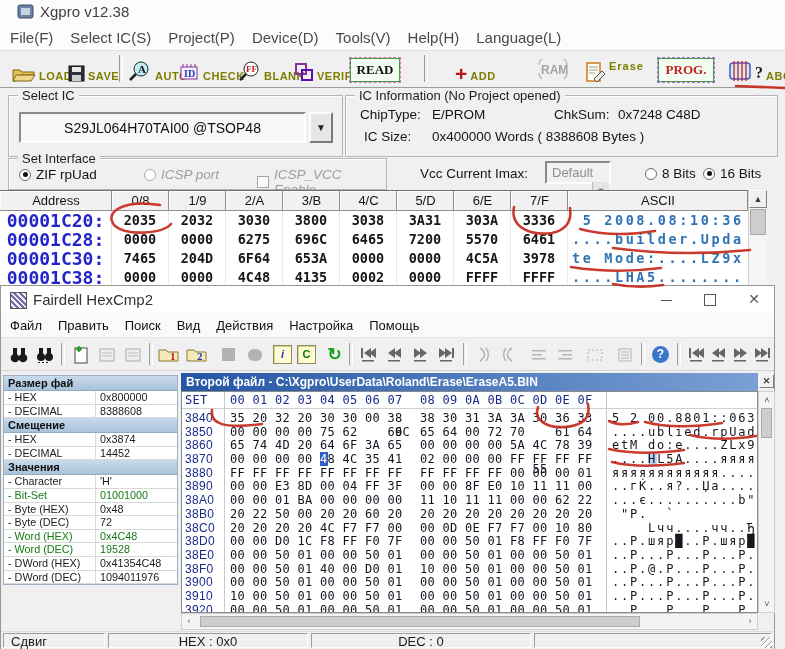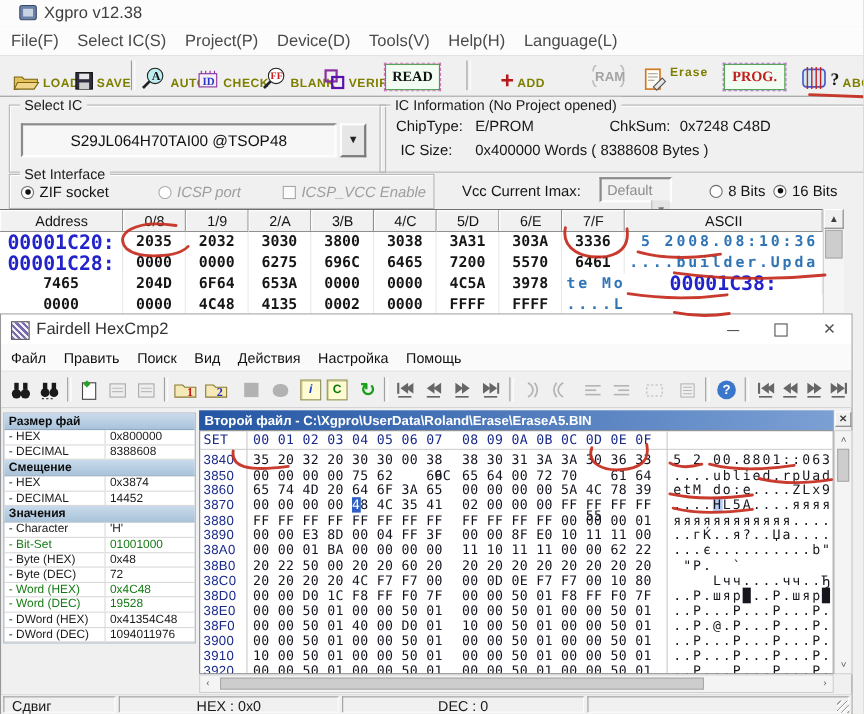--- a/index.html
+++ b/index.html
@@ -10,21 +10,21 @@
   #xg-title{left:40px;top:3px;font-size:15px;color:#3f3f3f;}
   #xg-icon{left:17px;top:4px;}
   #xg-menubar{left:0;top:24px;width:785px;height:26px;background:#fcfcfc;display:flex;align-items:center;gap:17px;padding-left:10px;box-sizing:border-box;}
   #xg-menubar span{font-size:15px;color:#4a4a4a;}
   #xg-toolbar{left:0;top:50px;width:785px;height:38px;background:#f0f0f0;border-top:1px solid #e2e2e2;border-bottom:1px solid #9c9c9c;box-sizing:border-box;}
   .tbi{position:absolute;bottom:5px;display:flex;align-items:flex-end;gap:3px;}
   .tlab{font-size:11px;font-weight:bold;color:#7e7e00;letter-spacing:.5px;}
   .tsep{position:absolute;top:4px;width:2px;height:27px;border-left:1px solid #9a9a9a;border-right:1px solid #fff;}
   .tbox{border:1px solid #4a9a4a;outline:1px dashed #cf78b8;background:#f2fcf2;font-weight:bold;font-family:"Liberation Serif",serif;text-align:center;}
   
-  .grp{position:absolute;border:1px solid #b5b5b5;box-shadow:1px 1px 0 #fff inset;padding-left:8px;}
+  .grp{position:absolute;border:1px solid #b5b5b5;box-shadow:1px 1px 0 #fff inset;}
   .grp>.glab{position:absolute;top:-8px;left:9px;background:#f0f0f0;padding:0 4px;font-size:13px;color:#1c1c1c;}
   #ic-combo{left:10px;top:16px;width:287px;height:31px;border:2px solid;border-color:#8a8a8a #fdfdfd #fdfdfd #8a8a8a;background:#f7f7f7;text-align:center;line-height:29px;font-size:14px;color:#101010;box-sizing:border-box;}
   #ic-drop{left:300px;top:16px;width:24px;height:31px;background:#e6e6e6;border:2px solid;border-color:#fdfdfd #7a7a7a #7a7a7a #fdfdfd;box-sizing:border-box;text-align:center;line-height:27px;font-size:10px;color:#222;}
   .ilabel{position:absolute;font-size:13.5px;color:#151515;}
   .radio{width:12px;height:12px;border-radius:50%;border:1px solid #6d6d6d;background:#fff;display:inline-block;position:relative;vertical-align:-2px;box-sizing:border-box;}
   .radio.sel::after{content:"";position:absolute;left:2.5px;top:2.5px;width:5px;height:5px;border-radius:50%;background:#111;}
   .radio.dis{border-color:#ababab;}
   .chk{width:12px;height:12px;border:1px solid #a6a6a6;background:#fbfbfb;display:inline-block;vertical-align:-2px;box-sizing:border-box;}
   .rlab{font-size:13.5px;color:#141414;margin-left:5px;}
   .rlab.dis{color:#9d9d9d;font-style:italic;}
@@ -200,21 +200,21 @@
     <span class="ilabel" style="left:208px;top:11px">ChkSum:</span>
     <span class="ilabel" style="left:272px;top:11px">0x7248 C48D</span>
     <span class="ilabel" style="left:18px;top:33px">IC Size:</span>
     <span class="ilabel" style="left:86px;top:33px">0x400000 Words ( 8388608 Bytes )</span>
   </div>
 
   <div class="grp" style="left:8px;top:158px;width:377px;height:30px;">
     <span class="glab">Set Interface</span>
     <div class="ctl-row" style="left:10px;top:8px">
       <span class="radio sel"></span>
-      <span class="rlab">ZIF socket</span>
+      <span class="rlab">ZIF rpUad</span>
     </div>
     <div class="ctl-row" style="left:135px;top:8px">
       <span class="radio dis"></span>
       <span class="rlab dis">ICSP port</span>
     </div>
     <div class="ctl-row" style="left:248px;top:8px">
       <span class="chk"></span>
       <span class="rlab dis">ICSP_VCC Enable</span>
     </div>
   </div>
@@ -256,20 +256,21 @@
       <div class="xa">00001C28:</div>
       <div class="xw">0000</div>
       <div class="xw">0000</div>
       <div class="xw">6275</div>
       <div class="xw">696C</div>
       <div class="xw">6465</div>
       <div class="xw">7200</div>
       <div class="xw">5570</div>
       <div class="xw">6461</div>
       <div class="xs">....builder.Upda</div>
+      <div class="xa">00001C30:</div>
       <div class="xw">7465</div>
       <div class="xw">204D</div>
       <div class="xw">6F64</div>
       <div class="xw">653A</div>
       <div class="xw">0000</div>
       <div class="xw">0000</div>
       <div class="xw">4C5A</div>
       <div class="xw">3978</div>
       <div class="xs">te Mode:....LZ9x</div>
       <div class="xa">00001C38:</div>

